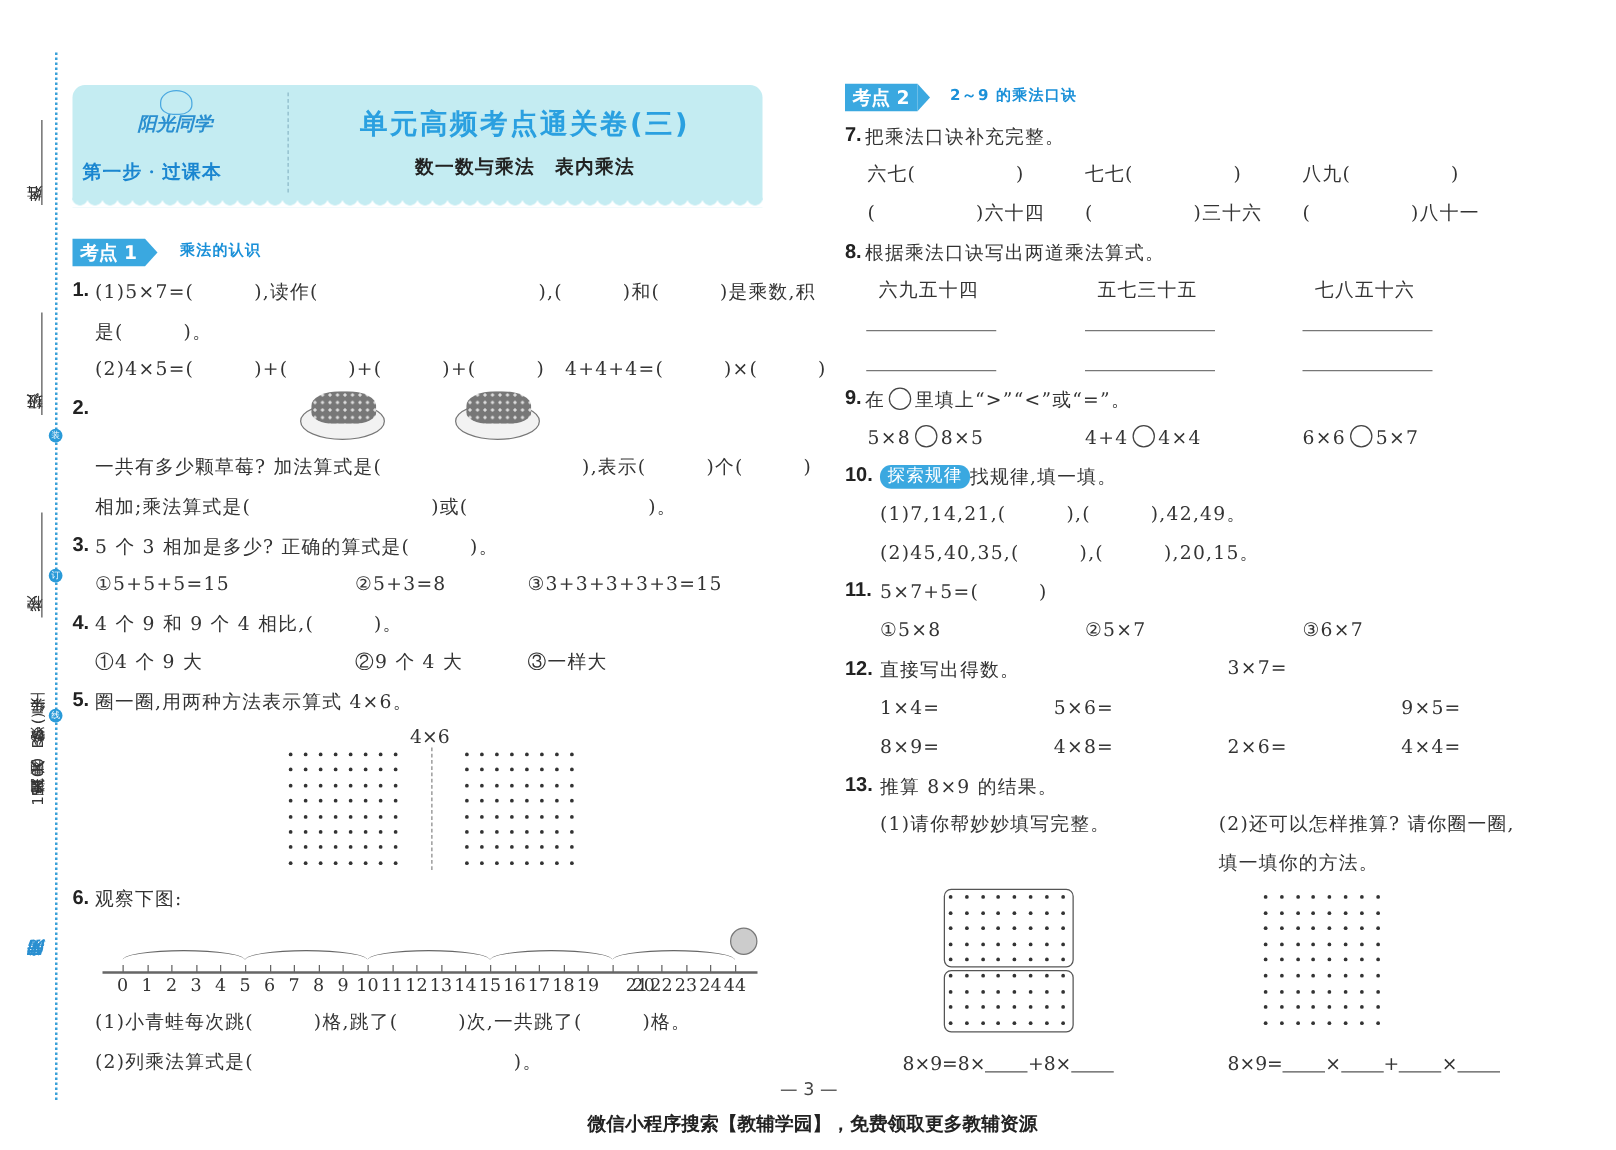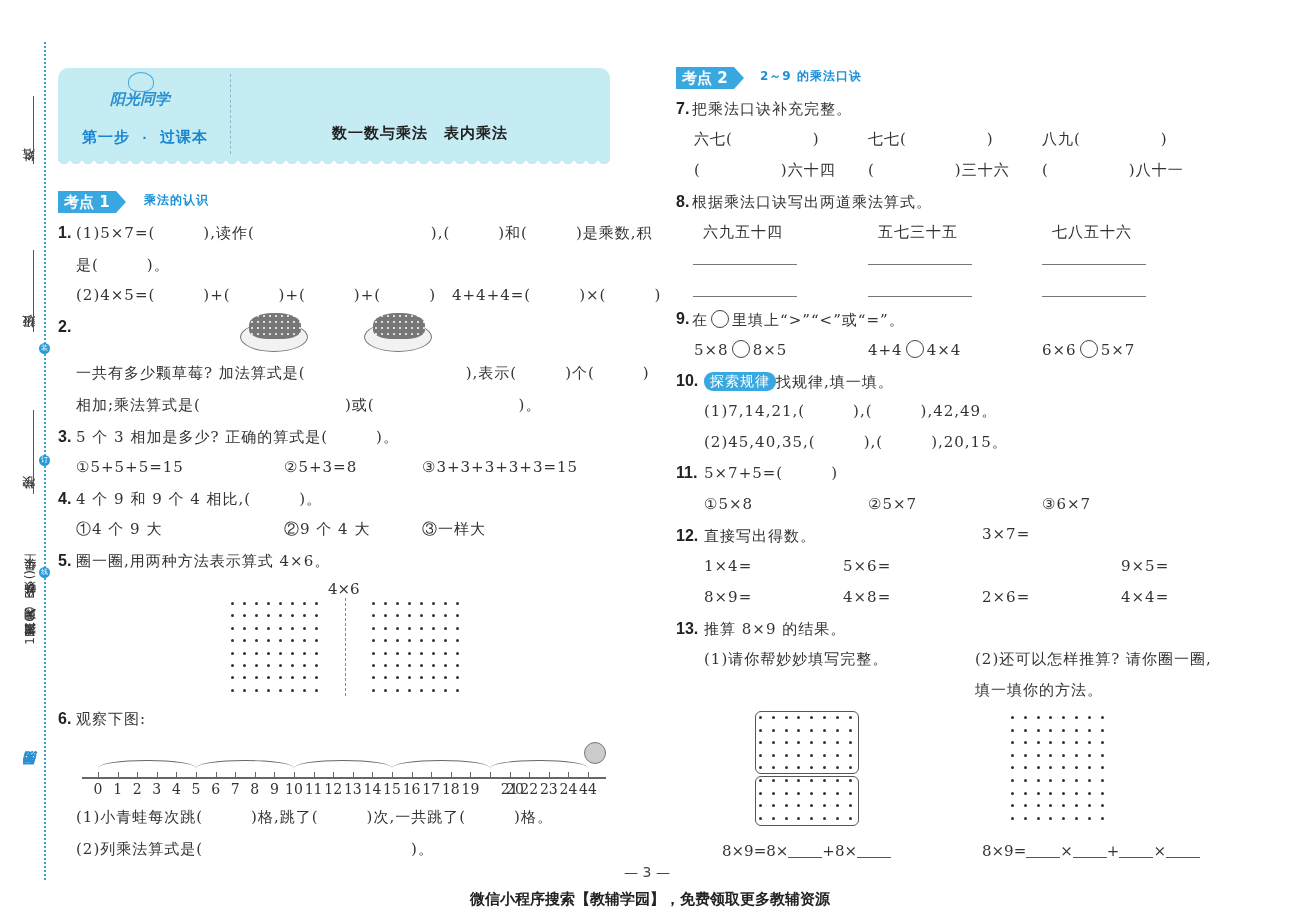--- a/index.html
+++ b/index.html
@@ -16,21 +16,21 @@
   .vert { position: absolute; writing-mode: vertical-rl; transform: rotate(180deg); white-space: nowrap; font-size: 13px; color: #333; }
   .vline { position: absolute; width: 1px; background: #555; }
 
   
   .banner { position: absolute; left: 58px; top: 68px; width: 552px; height: 92px; background: #c4ecf2; border-radius: 10px 10px 0 0; }
   .banner .wave { position: absolute; left: 0; bottom: -6px; width: 100%; height: 8px;
     background: radial-gradient(circle at 6px 0px, #c4ecf2 6px, transparent 6.5px); background-size: 12px 8px; }
   .banner .divider { position: absolute; left: 172px; top: 6px; height: 80px; border-left: 1px dashed #8bb8c8; }
   .brand { position: absolute; left: 52px; top: 22px; font-family: "DejaVu Sans", sans-serif; font-style: italic; font-weight: bold; color: #2a8fd0; font-size: 15px; }
   .brand-sun { position: absolute; left: 70px; top: 4px; width: 26px; height: 20px; border: 1.5px solid #4aa8e0; border-radius: 50% 50% 40% 40%; }
-  .step { position: absolute; left: 24px; top: 60px; font-family: Liberation Mono, monospace; font-weight: bold; color: #1a86d0; font-size: 15px; letter-spacing: 1px; }
+  .step { position: absolute; left: 8px; top: 60px; font-family: Liberation Serif, serif; font-weight: bold; color: #1a86d0; font-size: 15px; letter-spacing: 1px; }
   .title { position: absolute; left: 172px; width: 380px; top: 16px; text-align: center; font-family: "DejaVu Sans", sans-serif; font-weight: bold; color: #2aa0e0; font-size: 22px; letter-spacing: 2px; }
   .subtitle { position: absolute; left: 172px; width: 380px; top: 56px; text-align: center; font-family: "DejaVu Sans", sans-serif; font-weight: bold; color: #222; font-size: 15px; letter-spacing: 1px; }
 
   
   .tag { position: absolute; height: 22px; background: #3aa8e0; color: #fff; font-family: "DejaVu Sans", sans-serif; font-weight: bold; font-size: 15px; line-height: 22px; padding-left: 6px; width: 58px; }
   .tag::after { content: ""; position: absolute; right: -10px; top: 0; border-left: 10px solid #3aa8e0; border-top: 11px solid transparent; border-bottom: 11px solid transparent; }
   .tag-title { position: absolute; font-family: "DejaVu Sans", sans-serif; font-weight: bold; color: #1a90d8; font-size: 12px; letter-spacing: 1px; }
 
   .pill { display: inline-block; background: #3aa8e0; color: #fff; font-family: "DejaVu Sans", sans-serif; font-size: 14px; padding: 0 6px; border-radius: 9px; line-height: 19px; vertical-align: 1px; }
 
@@ -73,20 +73,21 @@
 <div class="bind-dot" style="left:39px; top:455px;">订</div>
 <div class="bind-dot" style="left:39px; top:567px;">线</div>
 <div class="vert sans" style="left:22px; top:570px; font-size:12px;">期末复习15天冲刺100分 数学 BS 二年级(上)</div>
 <div class="vert sans" style="left:22px; top:775px; font-size:13px; font-style:italic; font-weight:bold; color:#2a8fd0;">阳光同学</div>
 
 <div class="banner">
   <div class="brand-sun"></div>
   <div class="brand">阳光同学</div>
   <div class="step">第一步 · 过课本</div>
   <div class="divider"></div>
+  <div class="title">单元高频考点通关卷(三)</div>
   <div class="subtitle">数一数与乘法　表内乘法</div>
   <div class="wave"></div>
 </div>
 
 <div class="tag" style="left:58px; top:191px;">考点 1</div>
 <div class="tag-title" style="left:144px; top:192px;">乘法的认识</div>
 
 <span class="num abs" style="left:58px; top:224px;">1.</span>
 <div class="line" style="left:76px; top:224px;">(1)5×7=(　　　),读作(　　　　　　　　　　　),(　　　)和(　　　)是乘数,积</div>
 <div class="line" style="left:76px; top:256px;">是(　　　)。</div>

